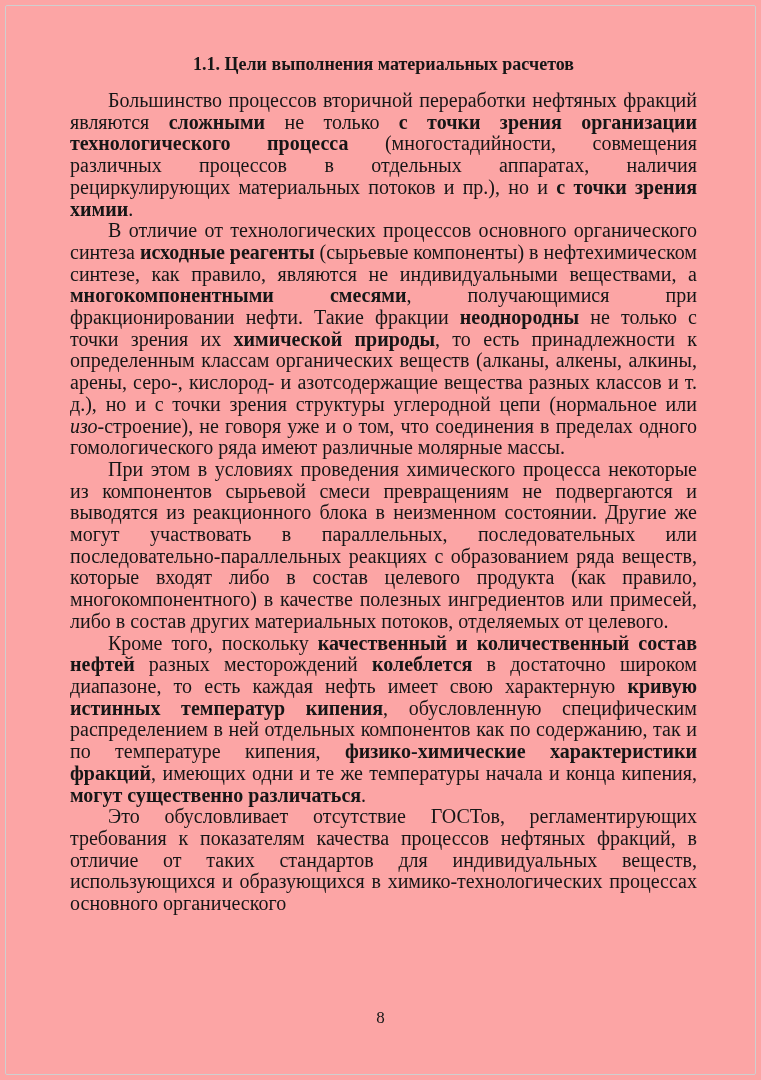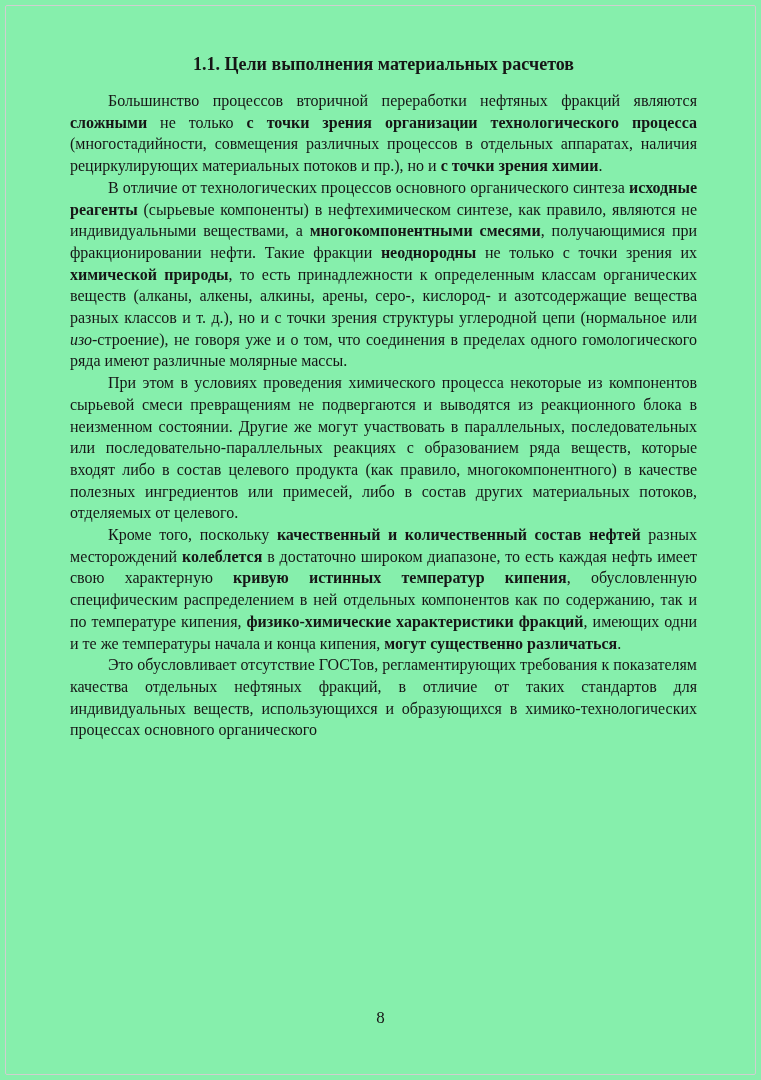--- a/index.html
+++ b/index.html
@@ -4,21 +4,21 @@
 <style>
   html, body {
     margin: 0;
     padding: 0;
     background: #ffffff;
   }
   .page {
     position: relative;
     width: 761px;
     height: 1080px;
-    background: #86efac;
+    background: #fca5a5;
     overflow: hidden;
     font-family: "Liberation Serif", "DejaVu Serif", serif;
     color: #161616;
   }
   .scan-frame {
     position: absolute;
     inset: 5px;
     border: 1px solid #cfcfcf;
     border-radius: 2px;
     pointer-events: none;
@@ -31,21 +31,21 @@
   }
   .section-title {
     font-size: 18px;
     font-weight: bold;
     text-align: center;
     margin: 0 0 14px 0;
     line-height: 24px;
   }
   .paragraphs p {
     margin: 0;
-    font-size: 16px;
+    font-size: 20px;
     line-height: 21.7px;
     text-align: justify;
     text-indent: 38px;
     hyphens: auto;
     -webkit-hyphens: auto;
   }
   .paragraphs .b { font-weight: bold; }
   .paragraphs .i { font-style: italic; }
   .page-number {
     position: absolute;
@@ -62,17 +62,17 @@
 
 <div class="page">
   <div class="scan-frame"></div>
   <div class="content">
     <h1 class="section-title">1.1. Цели выполнения материальных расчетов</h1>
     <div class="paragraphs">
         <p><span>Большинство процессов вторичной переработки нефтяных фракций являются </span><span class="b">сложными</span><span> не только </span><span class="b">с точки зрения организации технологического процесса</span><span> (многостадийности, совмещения различных процессов в отдельных аппаратах, наличия рециркулирующих материальных потоков и пр.), но и </span><span class="b">с точки зрения химии</span><span>.</span></p>
         <p><span>В отличие от технологических процессов основного органического синтеза </span><span class="b">исходные реагенты</span><span> (сырьевые компоненты) в нефтехимическом синтезе, как правило, являются не индивидуальными веществами, а </span><span class="b">многокомпонентными смесями</span><span>, получающимися при фракционировании нефти. Такие фракции </span><span class="b">неоднородны</span><span> не только с точки зрения их </span><span class="b">химической природы</span><span>, то есть принадлежности к определенным классам органических веществ (алканы, алкены, алкины, арены, серо-, кислород- и азотсодержащие вещества разных классов и т. д.), но и с точки зрения структуры углеродной цепи (нормальное или </span><span class="i">изо</span><span>-строение), не говоря уже и о том, что соединения в пределах одного гомологического ряда имеют различные молярные массы.</span></p>
         <p><span>При этом в условиях проведения химического процесса некоторые из компонентов сырьевой смеси превращениям не подвергаются и выводятся из реакционного блока в неизменном состоянии. Другие же могут участвовать в параллельных, последовательных или последовательно-параллельных реакциях с образованием ряда веществ, которые входят либо в состав целевого продукта (как правило,  многокомпонентного) в качестве полезных ингредиентов или примесей, либо в состав других материальных потоков, отделяемых от целевого.</span></p>
         <p><span>Кроме того, поскольку </span><span class="b">качественный и количественный состав нефтей</span><span> разных месторождений </span><span class="b">колеблется</span><span> в достаточно широком диапазоне, то есть каждая нефть имеет свою характерную </span><span class="b">кривую истинных температур кипения</span><span>, обусловленную специфическим распределением в ней отдельных компонентов как по содержанию, так и по температуре кипения, </span><span class="b">физико-химические характеристики фракций</span><span>, имеющих одни и те же температуры начала и конца кипения, </span><span class="b">могут существенно различаться</span><span>.</span></p>
-        <p><span>Это обусловливает отсутствие ГОСТов, регламентирующих требования к показателям качества отдельных нефтяных фракций, в отличие от таких стандартов для индивидуальных веществ, использующихся и образующихся в химико-технологических процессах основного органического</span></p>
+        <p><span>Это обусловливает отсутствие ГОСТов, регламентирующих требования к показателям качества процессов нефтяных фракций, в отличие от таких стандартов для индивидуальных веществ, использующихся и образующихся в химико-технологических процессах основного органического</span></p>
       </div>
   </div>
   <div class="page-number">8</div>
 </div>
 
 </body></html>

